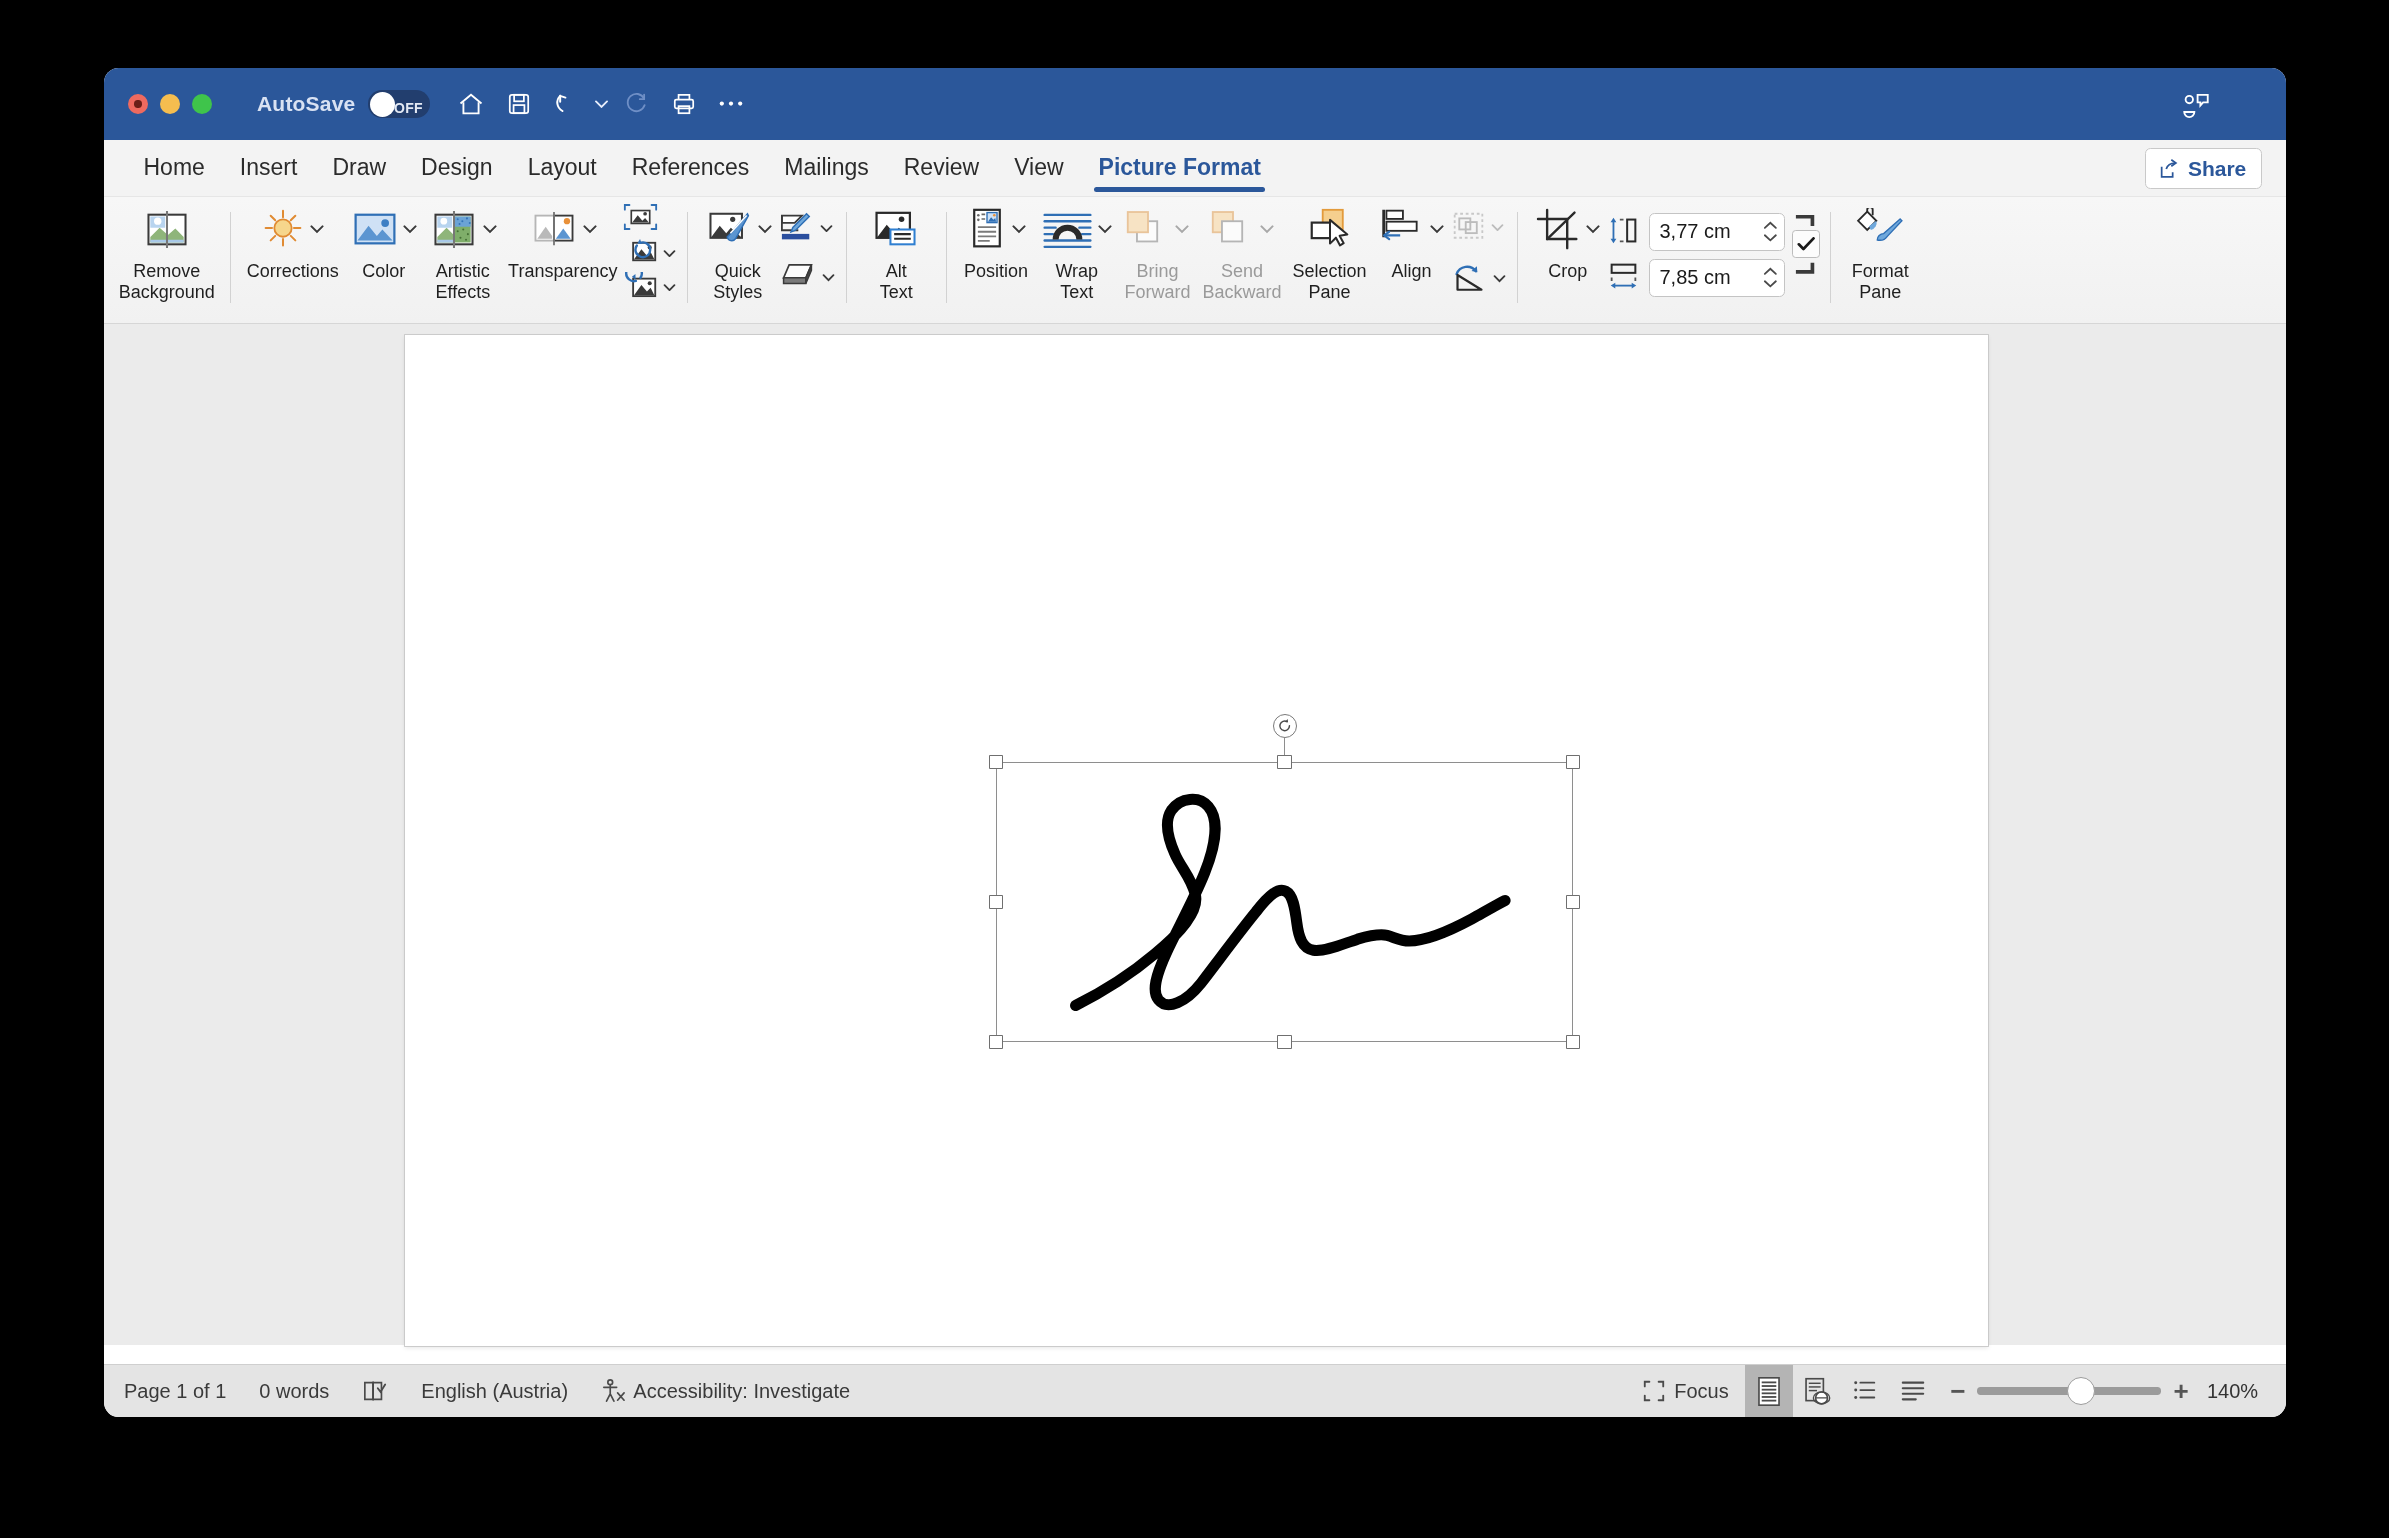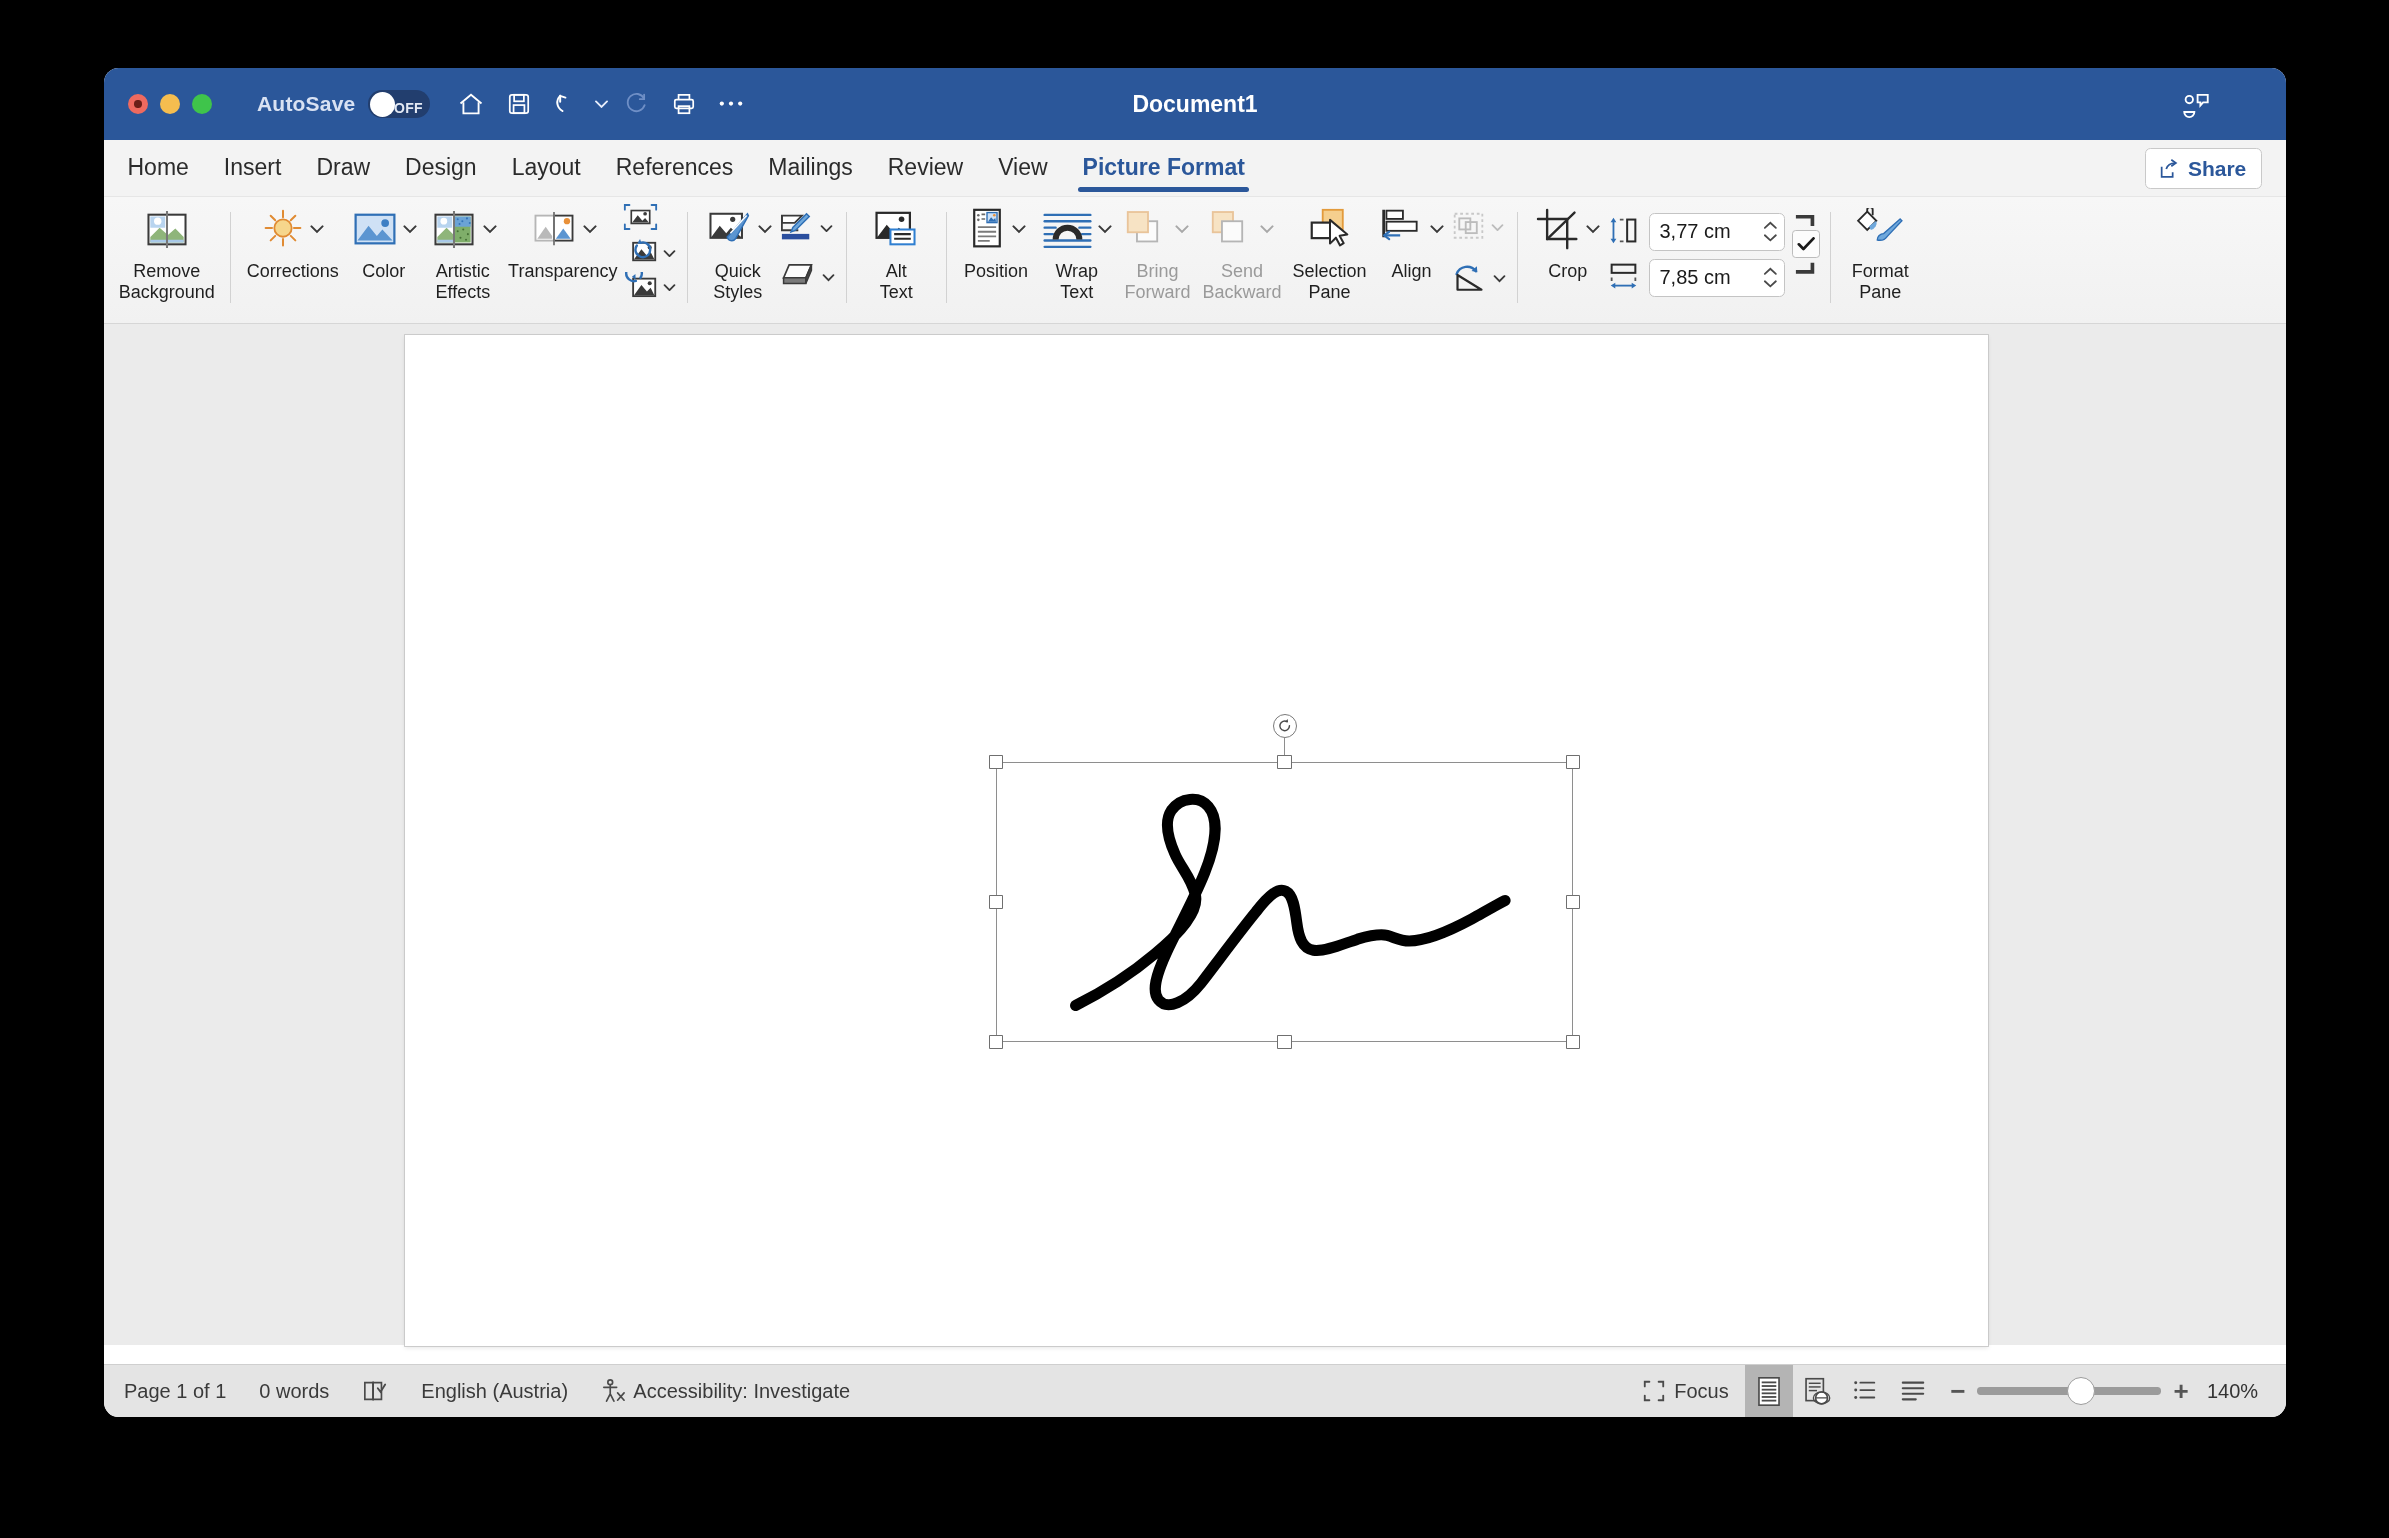--- a/index.html
+++ b/index.html
@@ -108,21 +108,21 @@
     width: 37px; height: 35px;
     display:flex; align-items:center; justify-content:center;
   }
 
   
   #tabstrip {
     height: 57px;
     background: #f3f3f3;
     display: flex;
     align-items: center;
-    padding-left: 6px;
+    padding-left: 22px;
     position: relative;
     border-bottom: 0.9px solid #e6e6e6;
   }
   .tab {
     font-size: 23px;
     color: #2b2b2b;
     padding: 0 17.5px;
     height: 57px;
     line-height: 55px;
     position: relative;
@@ -366,21 +366,20 @@
       </div>
       <div class="qat-btn">
         <svg width="28" height="9.2" viewBox="0 0 30 10">
             <circle cx="5" cy="5" r="2.3" fill="#fff"></circle>
             <circle cx="15" cy="5" r="2.3" fill="#fff"></circle>
             <circle cx="25" cy="5" r="2.3" fill="#fff"></circle>
           </svg>
       </div>
     </div>
 
-    <div id="doc-title">Document1</div>
 
 
     <div id="collab-icon">
       <svg width="29.5" height="28" viewBox="0 0 32 30" fill="none" stroke="#fff" stroke-width="2">
         <circle cx="9" cy="8" r="4"></circle>
         <path d="M3.5 21.5 a5.5 5.5 0 0 0 11 0 z"></path>
         <path d="M18 3 h11 v8 h-5 l-3 3.5 V11 h-3 z"></path>
       </svg>
     </div>
   </div>

